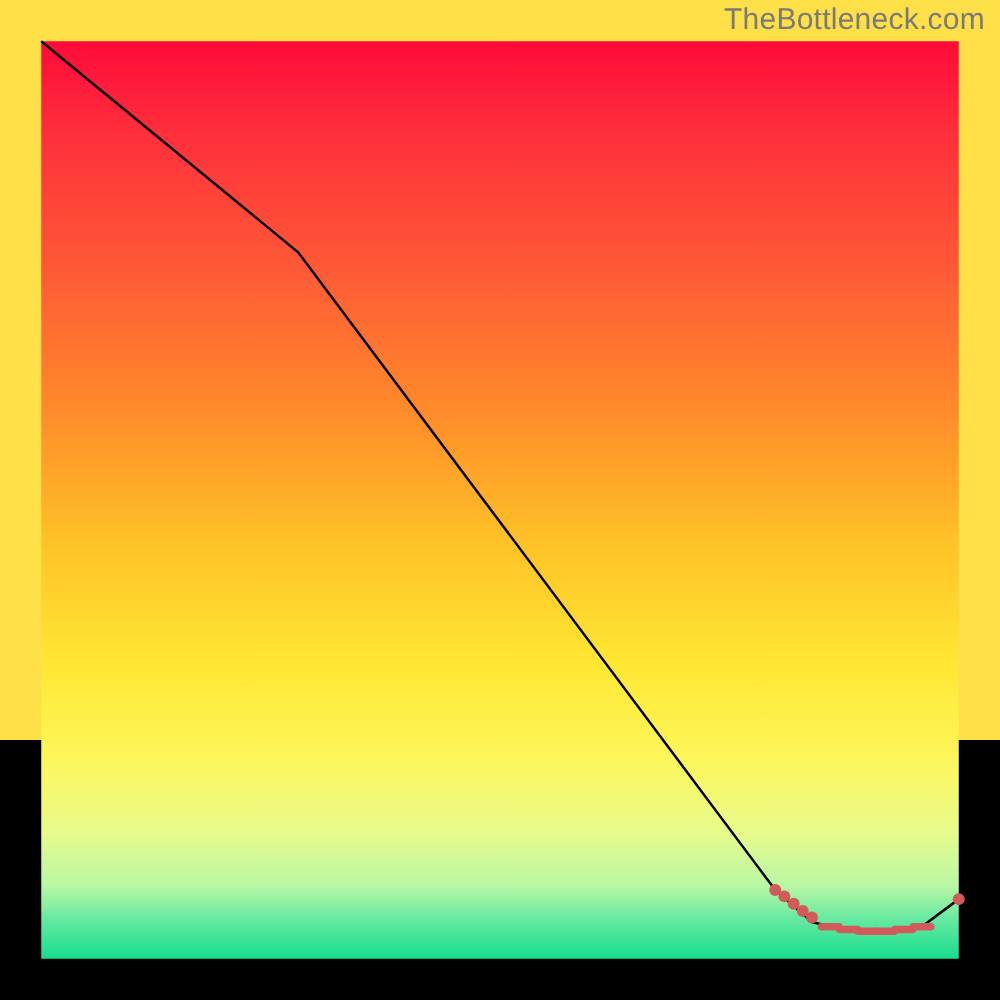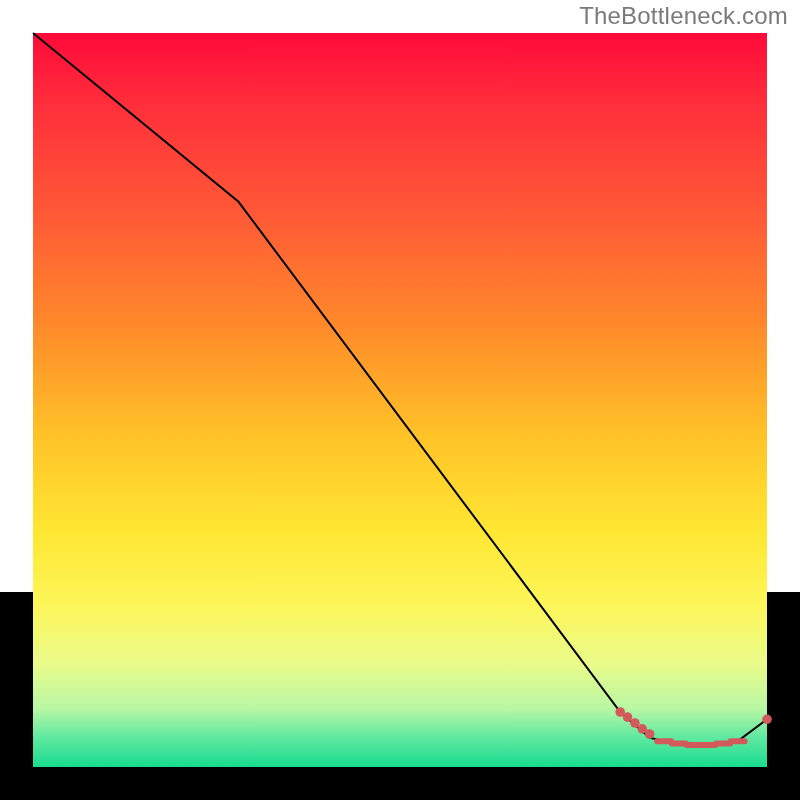--- a/index.html
+++ b/index.html
@@ -7,21 +7,21 @@
     padding: 0;
     width: 800px;
     height: 800px;
     background: #000;
     overflow: hidden;
   }
   .frame {
     position: relative;
     width: 800px;
     height: 592px;
-    background: #ffffff;
+    background: #fde047;
   }
   .plot-area {
     position: absolute;
     left: 33px;
     top: 33px;
     width: 734px;
     height: 734px;
     
     background: linear-gradient(to bottom,
       #ff0a3a 0%,

